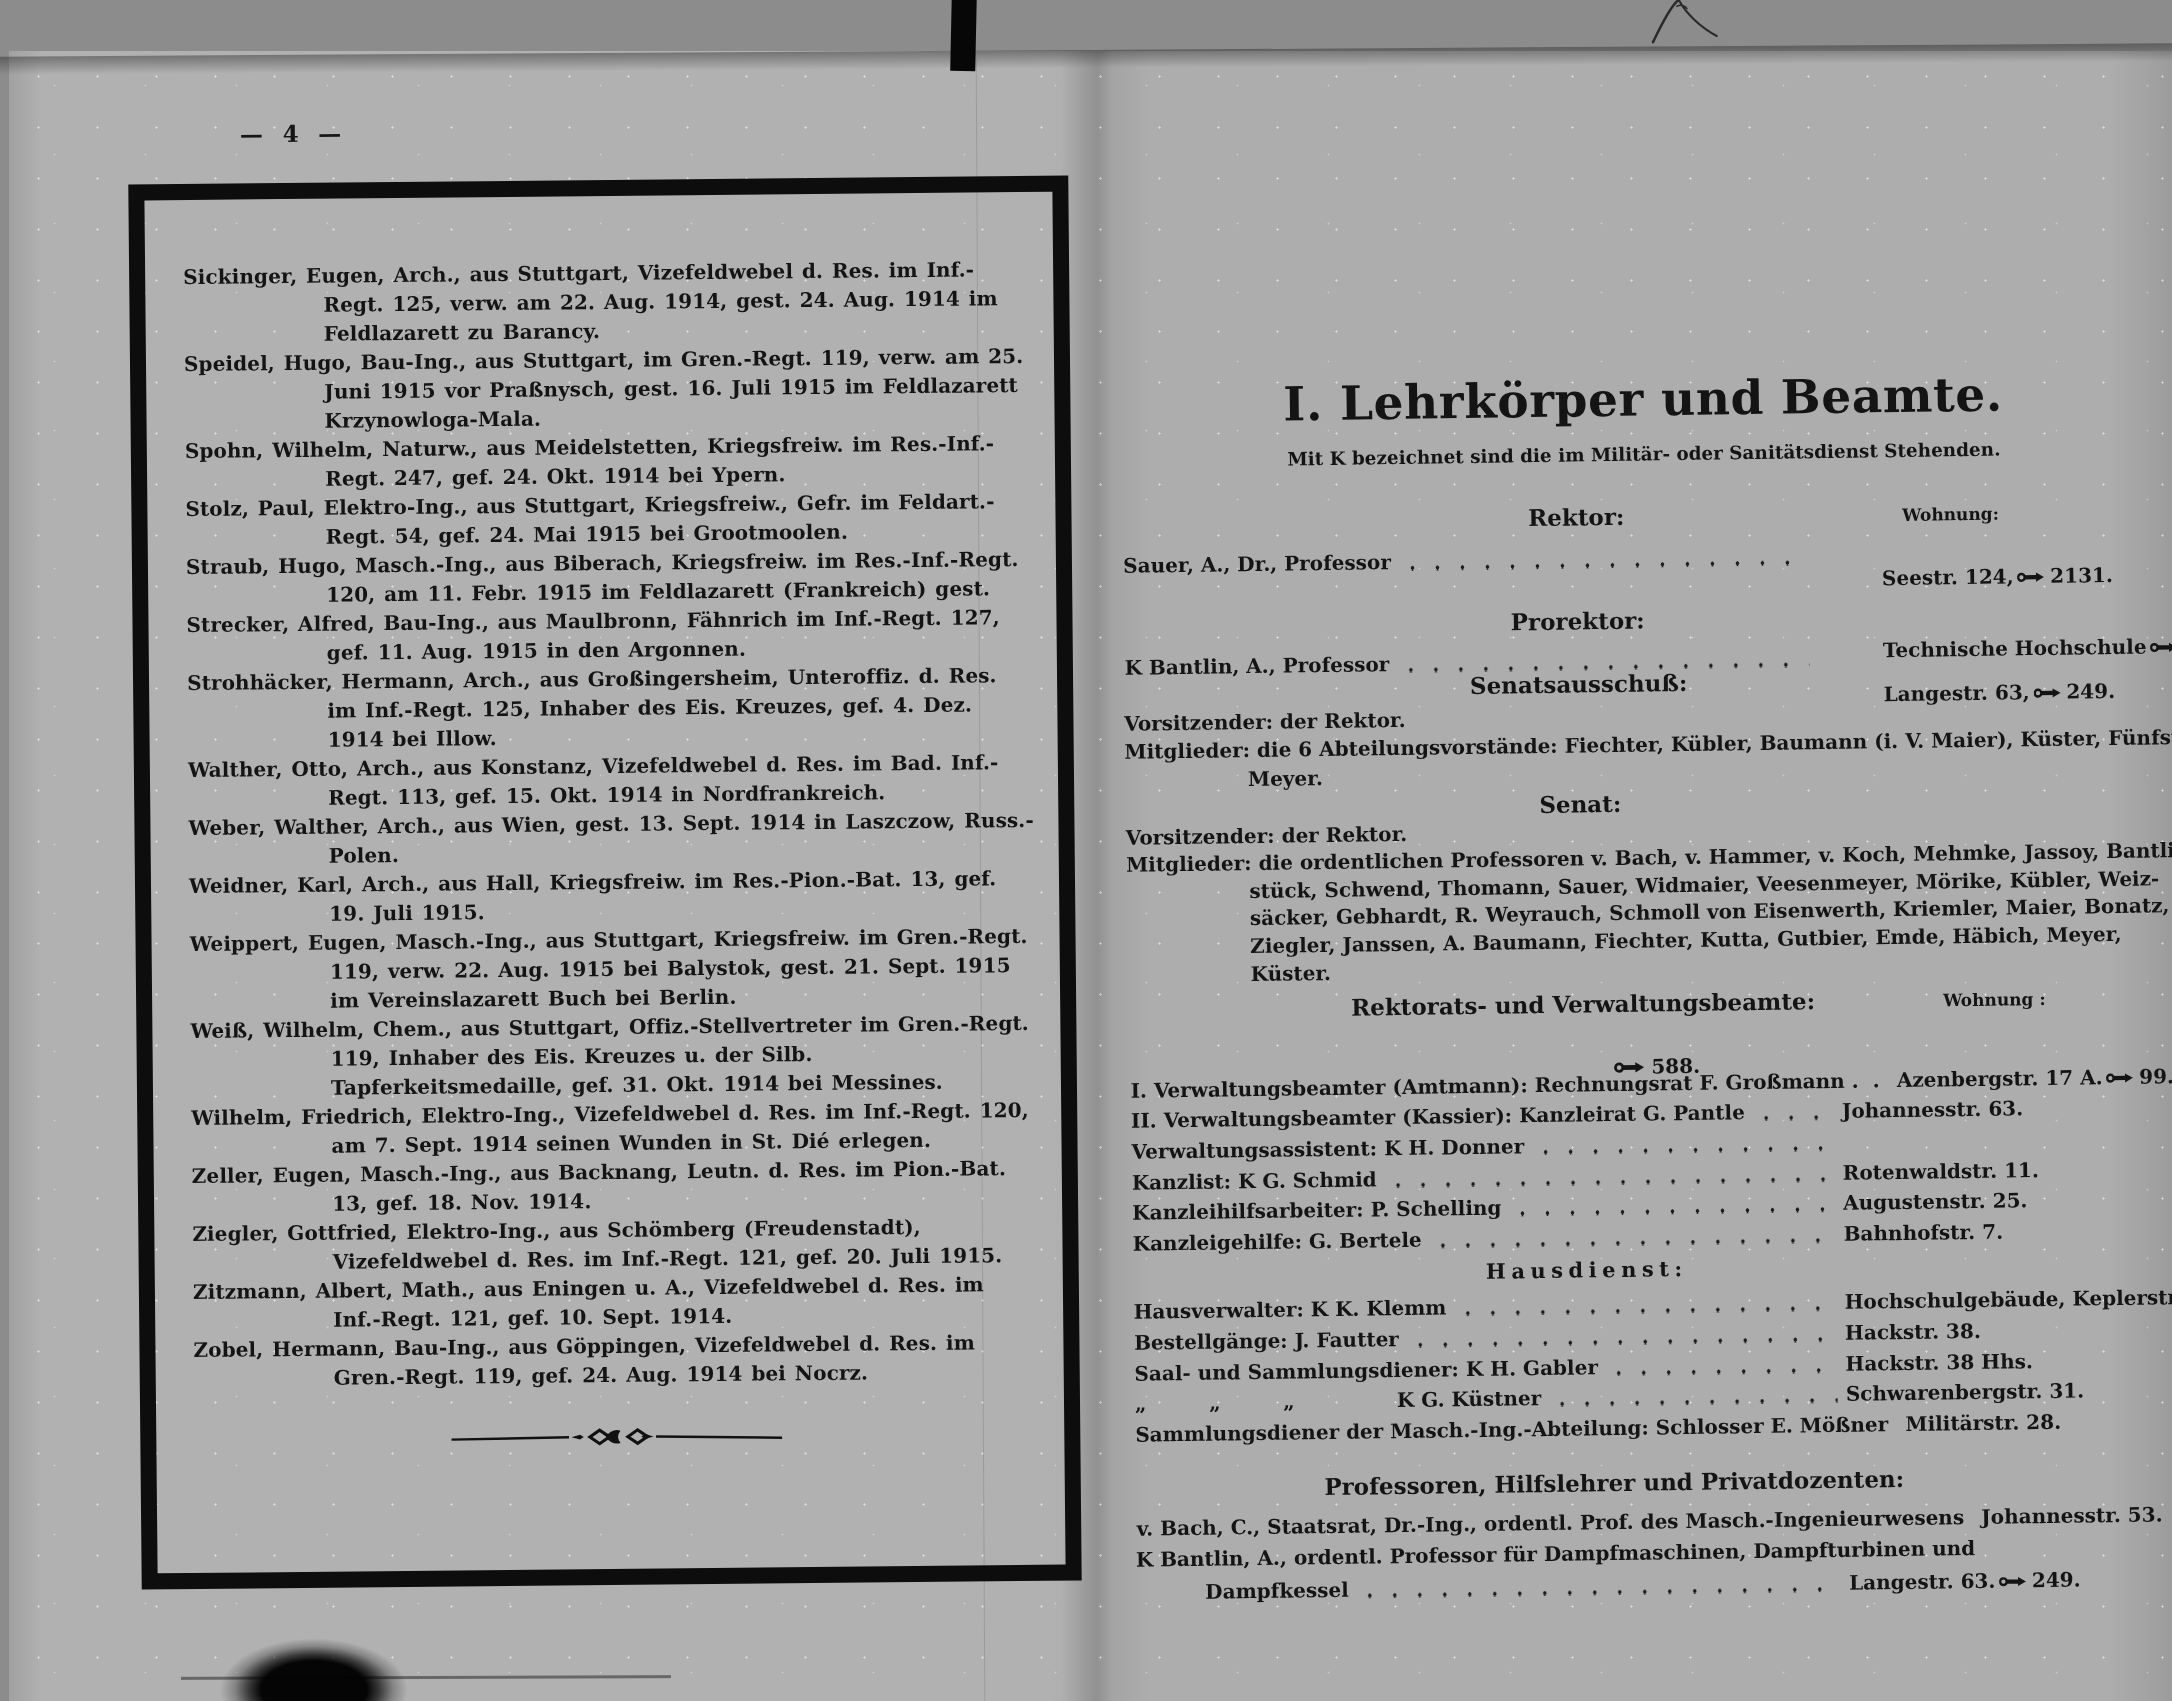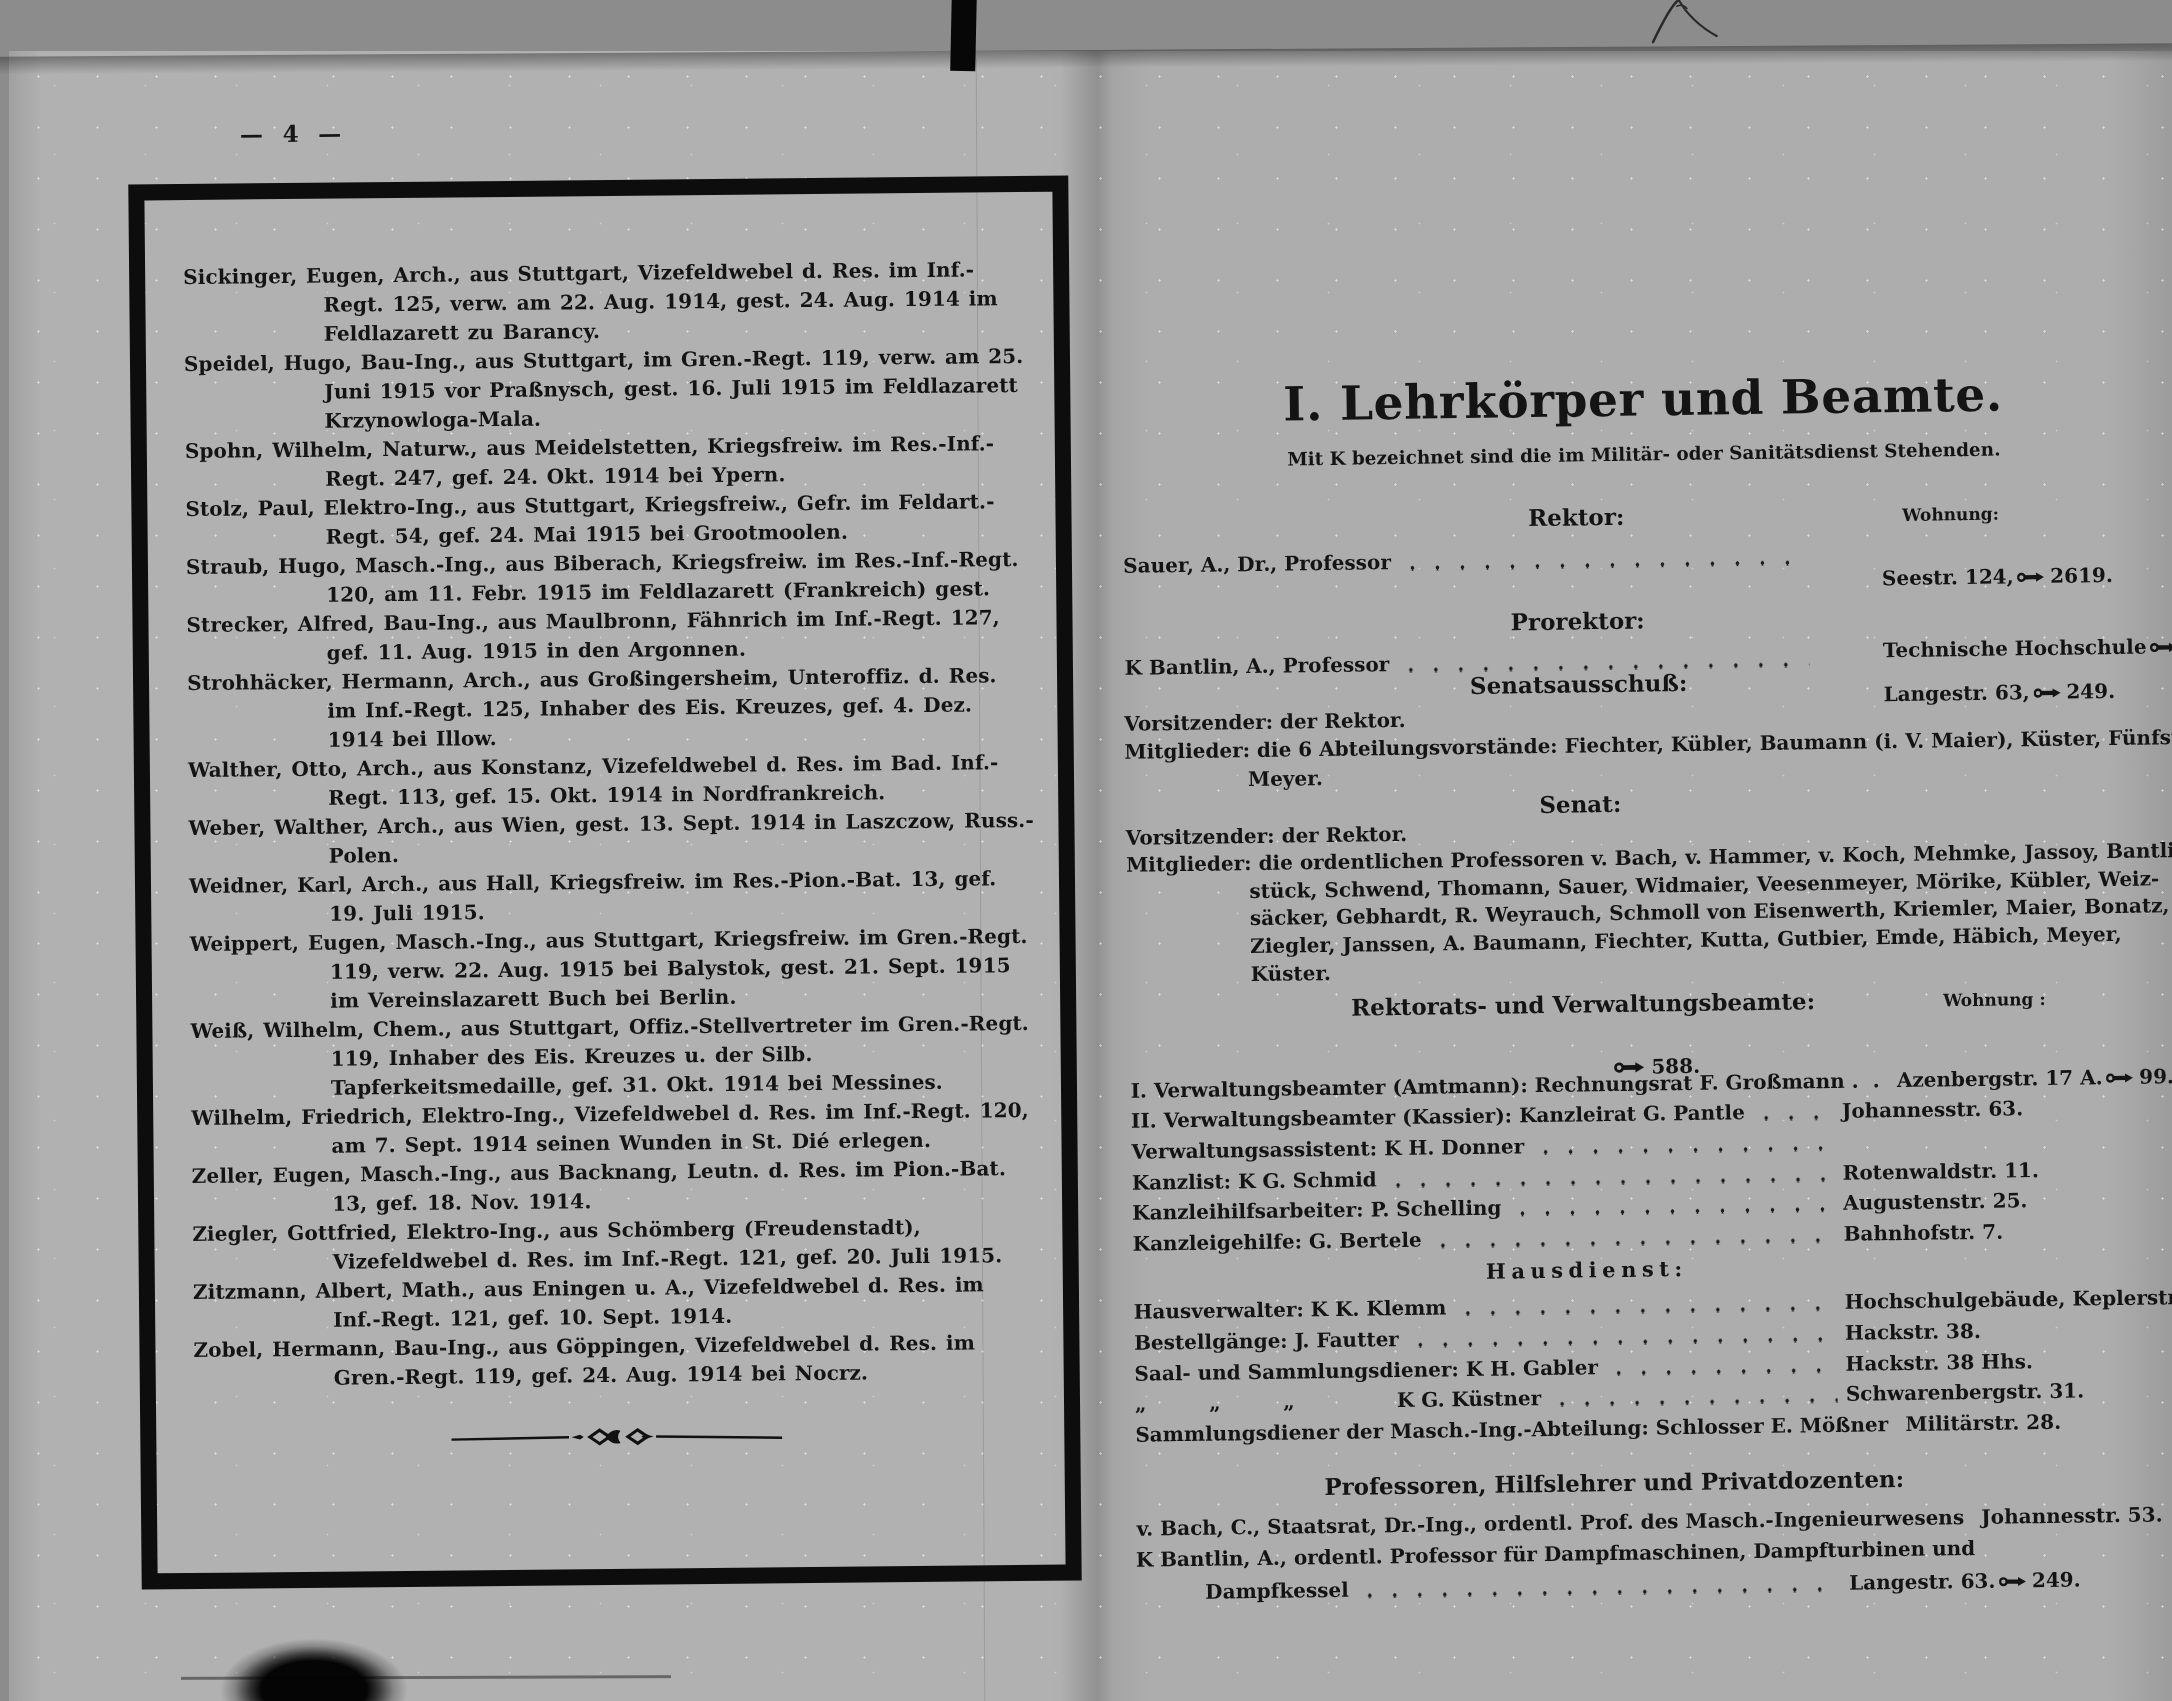--- a/index.html
+++ b/index.html
@@ -126,21 +126,21 @@
 
     <div class="row short" style="top:553px;">
       <span class="lbl">Sauer, A., Dr., Professor</span>
       <span class="dots"></span>
     </div>
     <div class="addr-block" style="top:535px;">
       <span>Seestr. 124,</span><span class="phone"><svg width="28" height="12.3" viewBox="0 0 46 20">
             <circle cx="7" cy="10" r="5.5" fill="none" stroke="#141414" stroke-width="4"></circle>
             <rect x="11" y="6.5" width="21" height="7" fill="#141414"></rect>
             <path d="M31,2.5 L44,10 L31,17.5 Z" fill="#141414"></path>
-          </svg></span><span>2619.</span><br>
+          </svg></span><span>2131.</span><br>
       <span>Technische Hochschule</span><span class="phone"><svg width="28" height="12.3" viewBox="0 0 46 20">
             <circle cx="7" cy="10" r="5.5" fill="none" stroke="#141414" stroke-width="4"></circle>
             <rect x="11" y="6.5" width="21" height="7" fill="#141414"></rect>
             <path d="M31,2.5 L44,10 L31,17.5 Z" fill="#141414"></path>
           </svg></span>
     </div>
 
     <div class="abs head-sec" style="top:614px;">Prorektor:</div>
     <div class="row short" style="top:655px;">
       <span class="lbl">K Bantlin, A., Professor</span>

